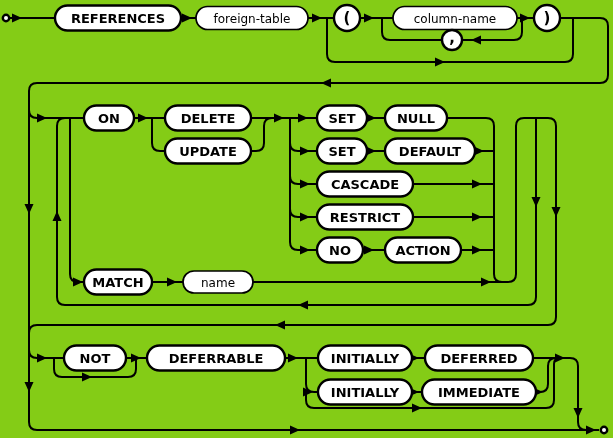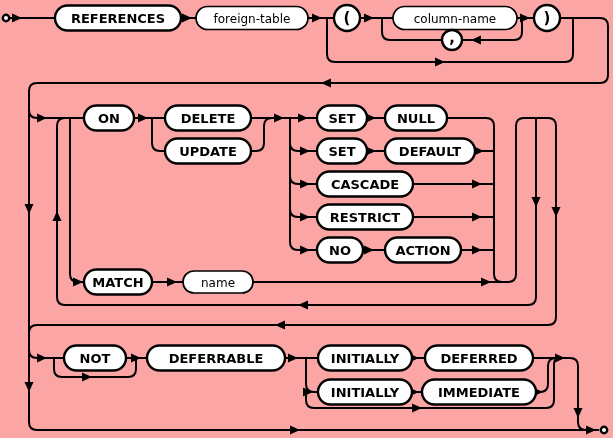--- a/index.html
+++ b/index.html
@@ -1,16 +1,16 @@
 <!DOCTYPE html>
 <html><head>
 <meta charset="utf-8">
 <style>
   html,body{margin:0;padding:0;background:#ffffff;}
-  .stage{width:613px;height:438px;position:relative;background:#fca5a5;overflow:hidden;}
+  .stage{width:613px;height:438px;position:relative;background:#84cc16;overflow:hidden;}
   svg{display:block;}
   text{font-family:"DejaVu Sans","Liberation Sans",sans-serif;fill:#000;}
   text.term{font-weight:bold;font-size:13px;}
   text.nonterm{font-weight:normal;font-size:12px;}
   text.lit{font-weight:bold;font-size:15px;}
 </style>
 </head>
 <body>
 
 <div class="stage">

